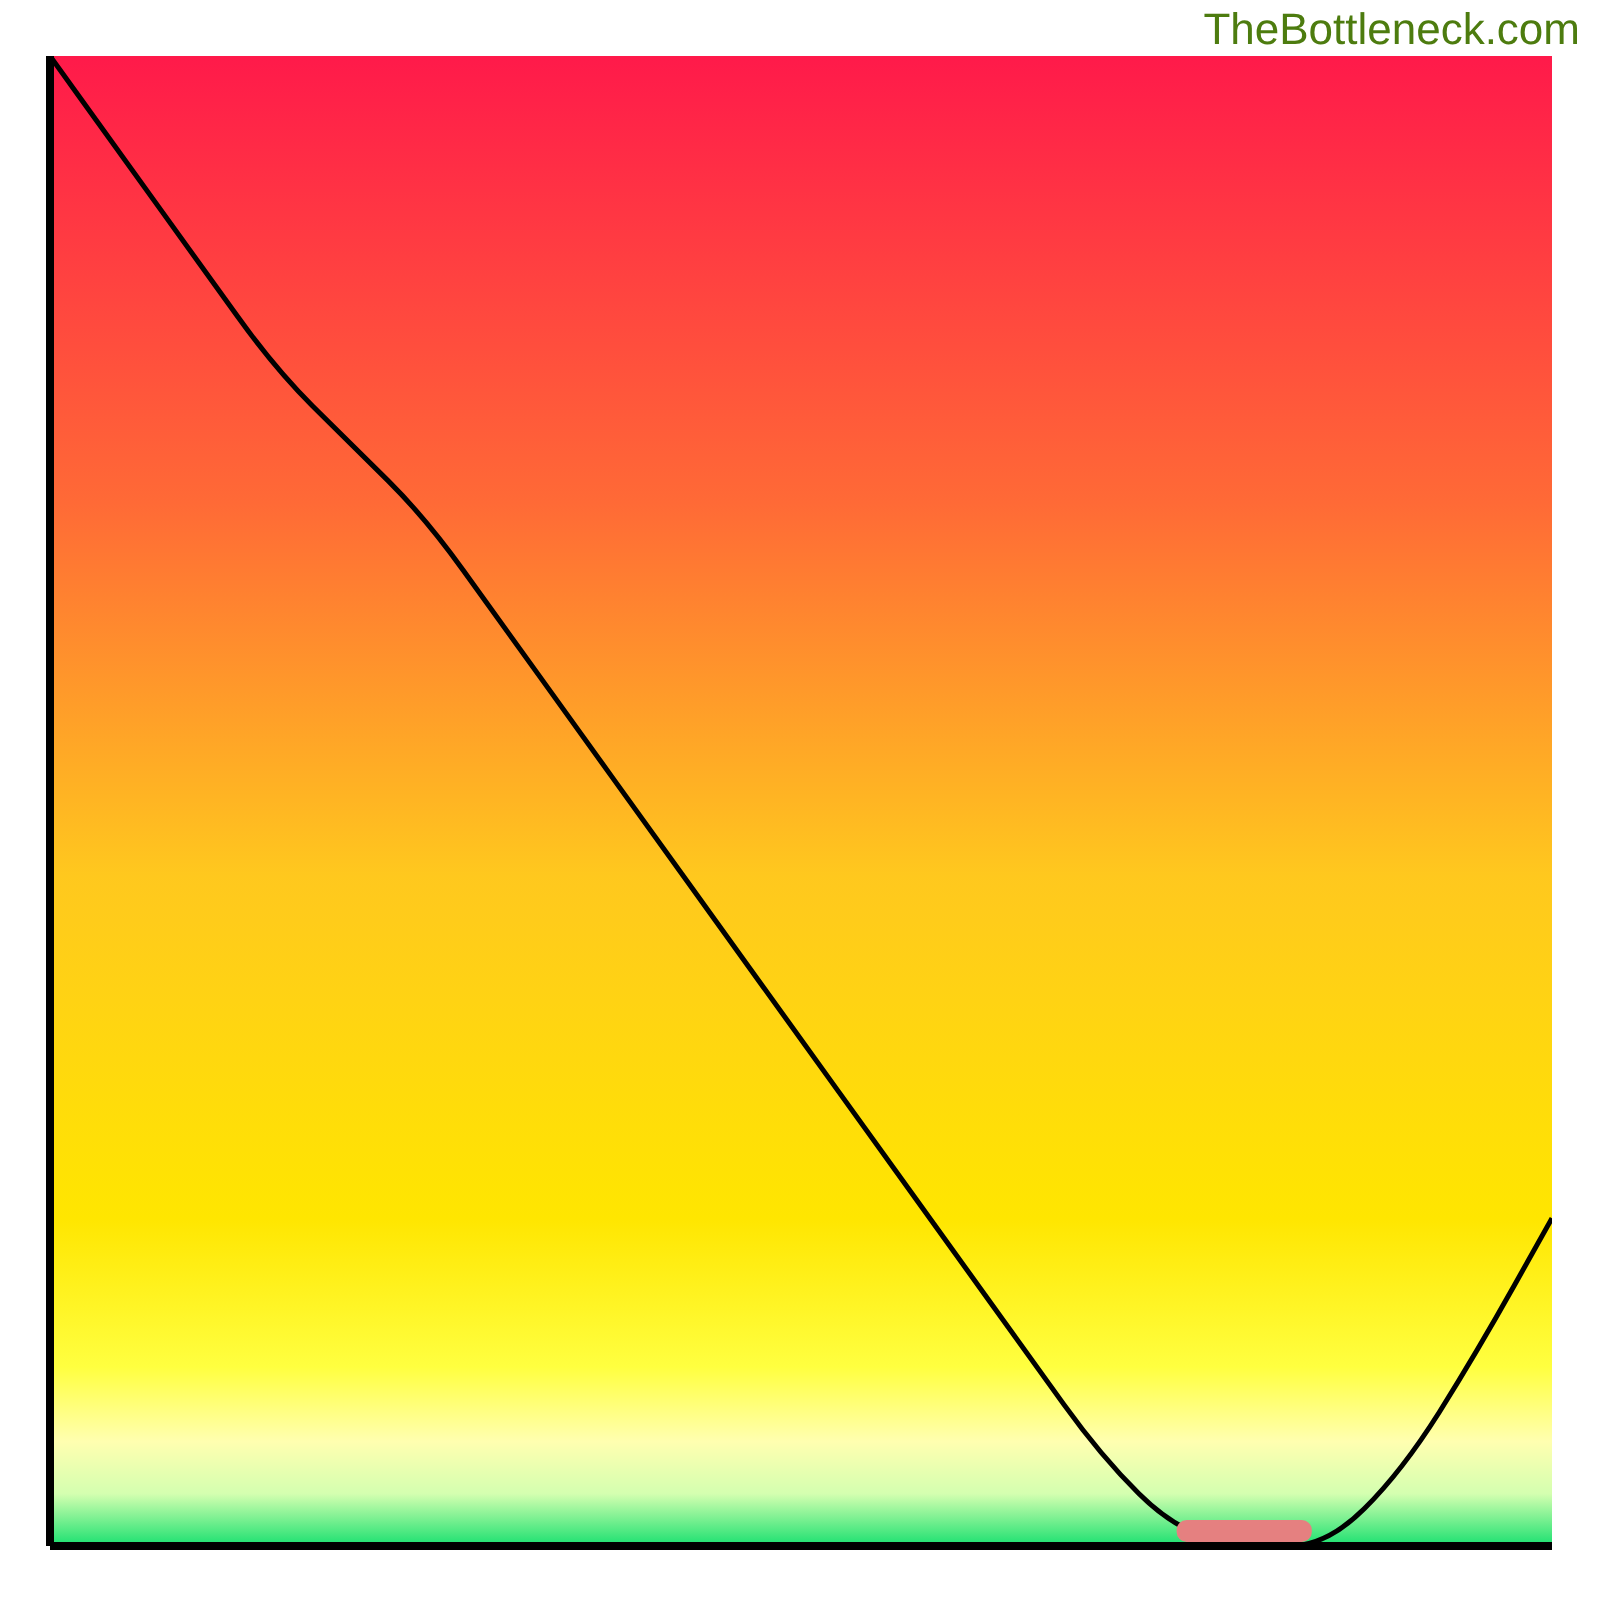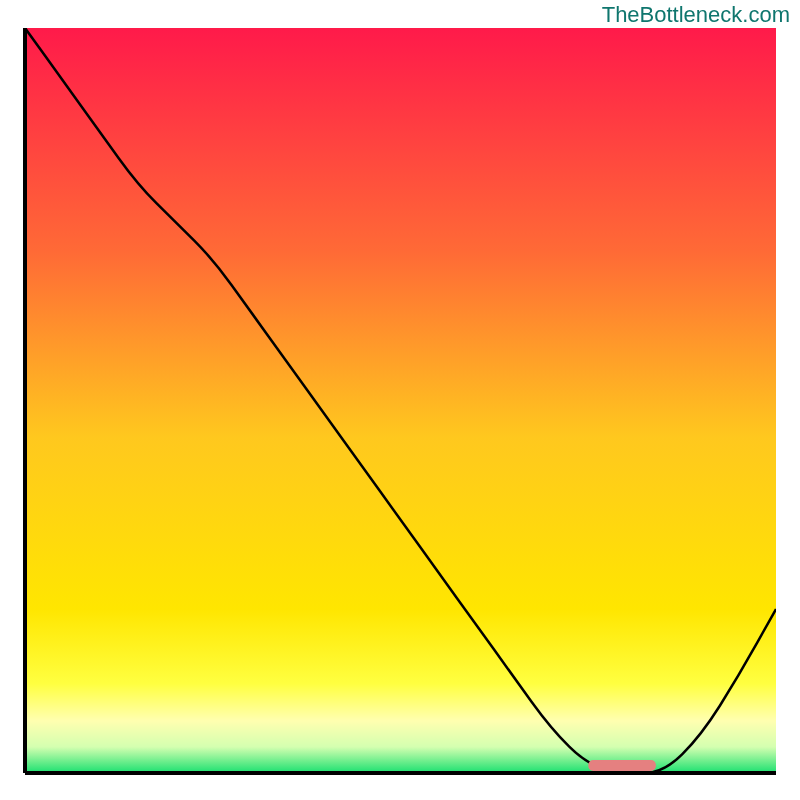--- a/index.html
+++ b/index.html
@@ -12,21 +12,21 @@
   }
   .container {
     position: relative;
     width: 800px;
     height: 800px;
   }
   .watermark {
     position: absolute;
     top: 2px;
     right: 10px;
-    color: #0f766e;
+    color: #4d7c0f;
     font-size: 22px;
     font-weight: 500;
     z-index: 10;
     font-family: Arial, sans-serif;
   }
   svg {
     display: block;
   }
 </style>
 </head>

